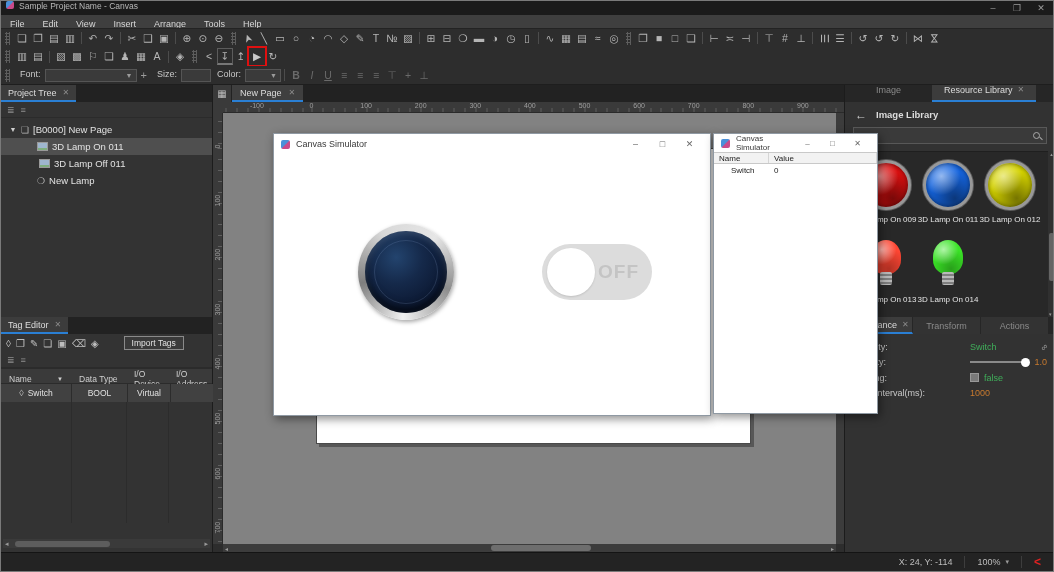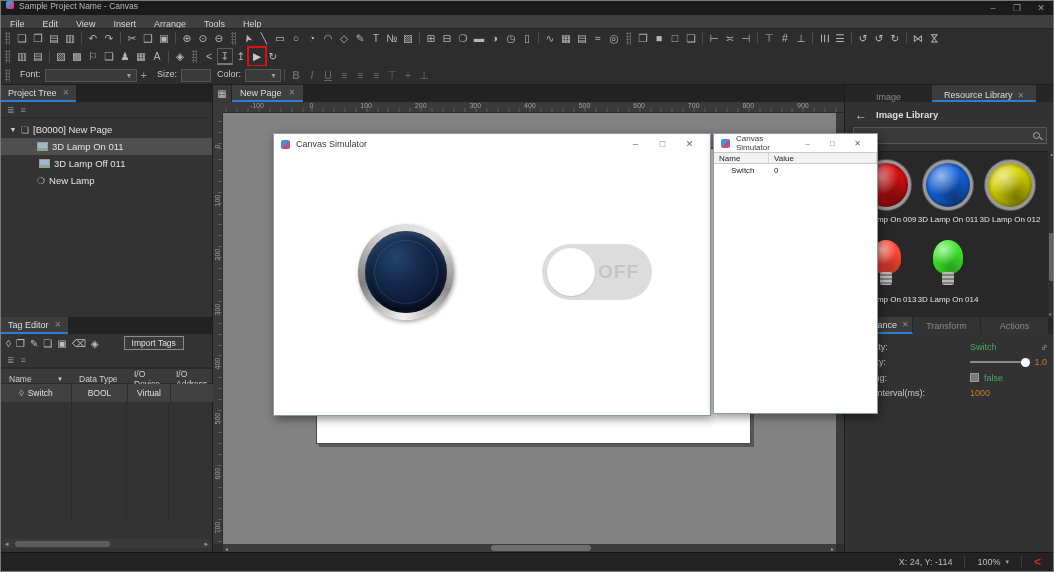--- a/index.html
+++ b/index.html
@@ -69,21 +69,21 @@
   .viewport{position:absolute;left:10px;top:28px;right:8px;bottom:8px;background:#828282;overflow:hidden}
   .page{position:absolute;left:93px;top:35px;width:435px;height:296px;background:#fff;border:1px solid #4a4a4a;box-shadow:3px 3px 0 rgba(35,35,35,.45)}
   .canvas-hscroll{position:absolute;left:10px;right:8px;bottom:0;height:8px;background:#3c3c3c;color:#9a9a9a;font-size:6px;display:flex;align-items:center;justify-content:space-between;padding:0 2px}
   .ch-thumb{position:absolute;left:268px;width:100px;top:1px;height:6px;background:#6e6e6e;border-radius:3px}
   .canvas-vscroll{position:absolute;right:0;top:28px;bottom:8px;width:8px;background:#3c3c3c}
   .cv-thumb{position:absolute;top:160px;height:60px;left:1px;width:6px;background:#6e6e6e;border-radius:3px}
 
   
   .right-panel{position:absolute;left:843px;top:84px;width:211px;bottom:19px;background:#323232;border-left:1px solid #1c1c1c}
   .rtabbar{height:17px;background:#262626;display:flex}
-  .rtab{padding:0 12px;font-size:9px;color:#8a8a8a;display:flex;align-items:flex-end;gap:5px;justify-content:center}
+  .rtab{padding:0 12px;font-size:9px;color:#8a8a8a;display:flex;align-items:flex-start;gap:5px;justify-content:center}
   .rtab.first{width:87px}
   .rtab.active{background:#3c3c3c;color:#ddd;border-bottom:2px solid #2a7fd4}
   .lib-header{height:25px;display:flex;align-items:center;gap:9px;padding:0 10px;color:#ddd;font-size:9.5px;font-weight:bold}
   .back-arrow{color:#cfcfcf;font-size:12px;font-weight:normal}
   .search-box{margin:0 8px;height:17px;background:#3a3a3a;border:1px solid #585858;position:relative}
   .mag{position:absolute;right:6px;top:4px;width:7px;height:7px;border:1.2px solid #aaa;border-radius:50%}
   .mag::after{content:"";position:absolute;width:4px;height:1.2px;background:#aaa;transform:rotate(45deg);right:-3.5px;bottom:-1px}
   .thumbs{position:absolute;top:66px;left:0;right:7px;height:166px;background:#282828;display:flex;flex-wrap:wrap;align-content:flex-start;padding:8px 0 0 10px;border-top:1px solid #1f1f1f}
   .thumb{width:62px;height:76px;display:flex;flex-direction:column;align-items:center;margin-bottom:4px}
   .lamp-round{width:50px;height:50px;border-radius:50%;border:3px solid #989898;box-shadow:0 0 0 1px #5c5c5c, inset 0 0 5px rgba(0,0,0,.55)}

